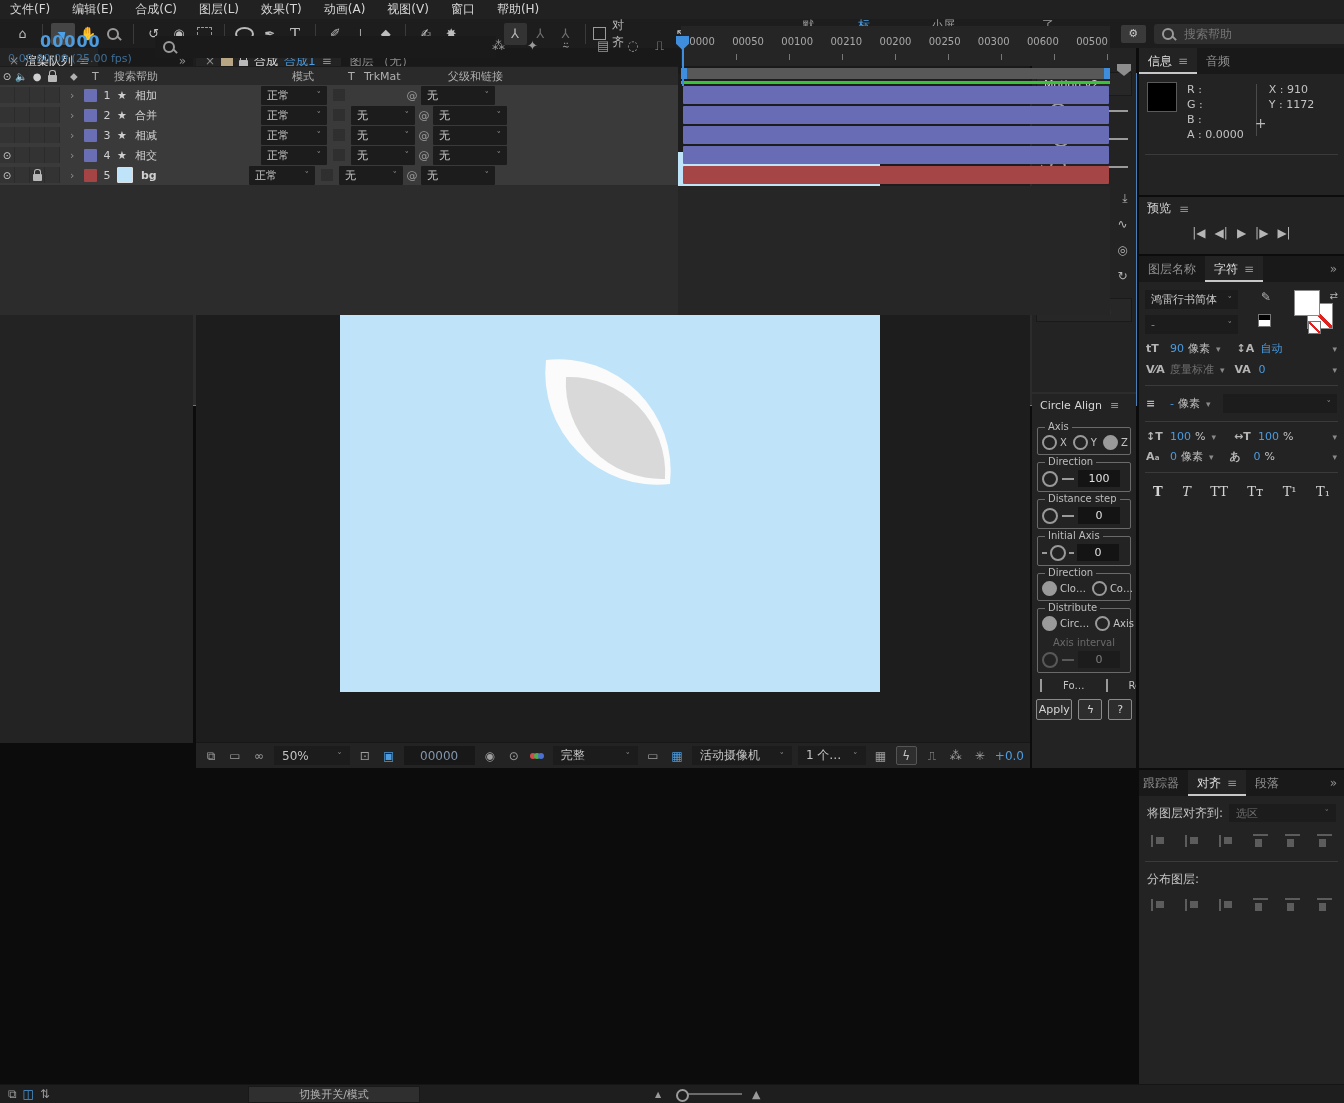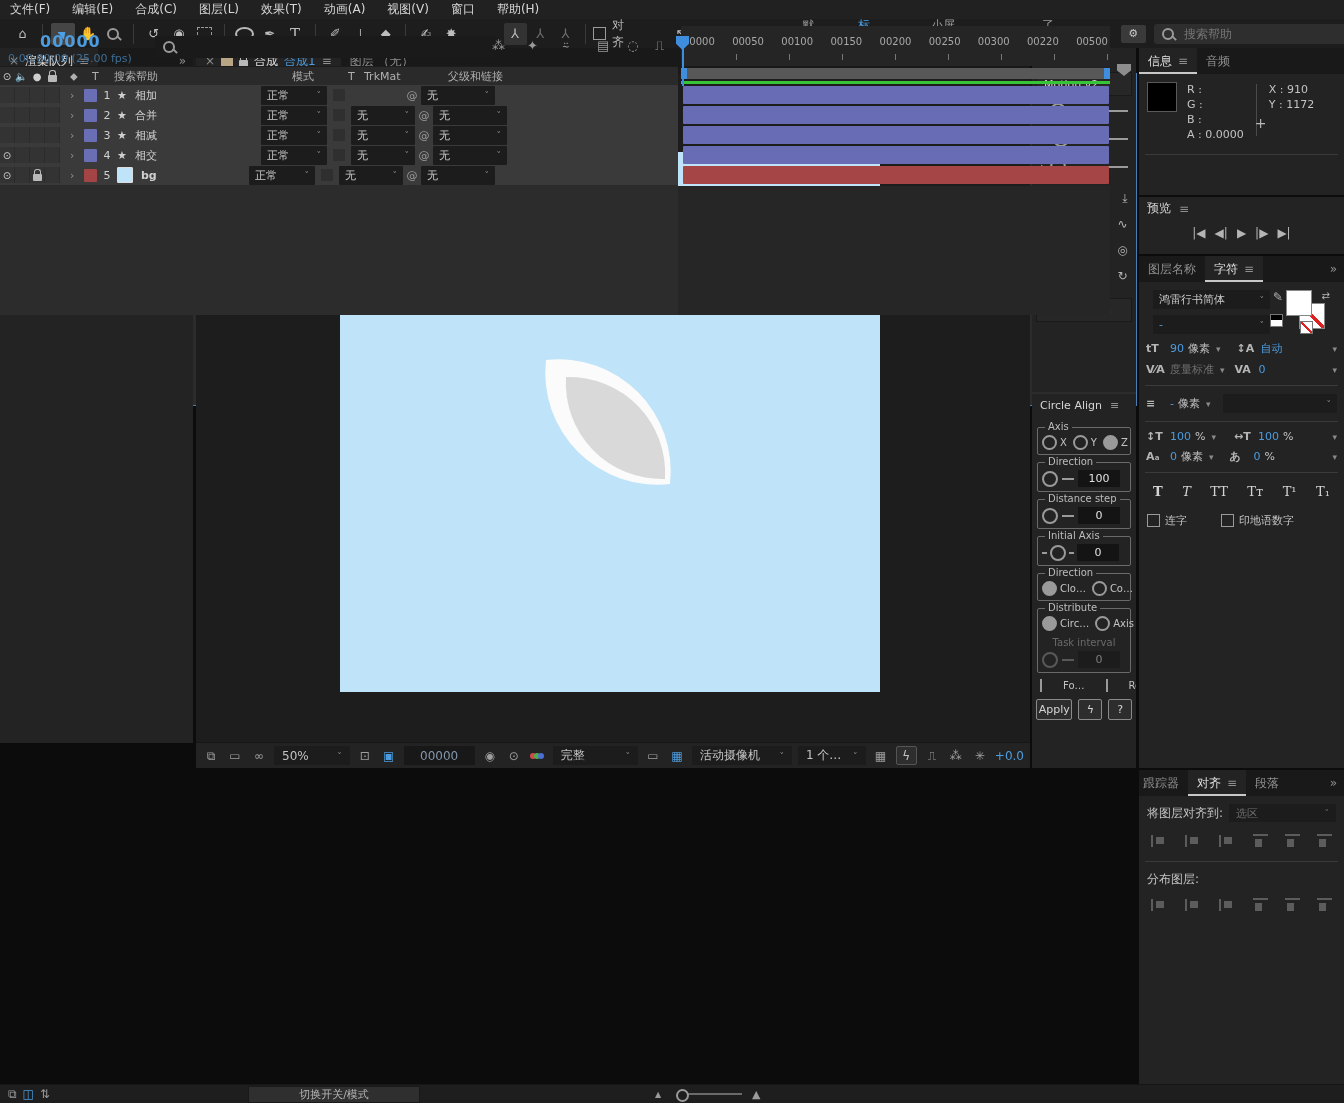--- a/index.html
+++ b/index.html
@@ -399,21 +399,21 @@
   </div>
   <div class="cag">
     <span class="lg">Distribute</span>
     <div class="row">
       <span class="rad sel"></span>
         <span class="rlbl">Circ…</span>
       <span class="rad"></span>
         <span class="rlbl">Axis</span>
     </div>
     <div style="opacity:.45">
-      <div style="text-align:center;font-size:10px;color:#bdbdbd;margin-top:6px">Task interval</div>
+      <div style="text-align:center;font-size:10px;color:#bdbdbd;margin-top:6px">Axis interval</div>
       <div class="row" style="gap:4px;margin-top:3px">
           <span class="knob"></span>
           <span class="kline" style="max-width:12px"></span>
           <span class="cin">0</span>
         </div>
     </div>
   </div>
   <div class="row" style="margin:6px 8px 0;gap:21px">
     <span class="chk"></span>
       <span style="font-size:10px">Fo…</span>
@@ -473,21 +473,21 @@
   <div class="tabbar">
     <span class="tab">
         <span>图层名称</span>
       </span>
     <span class="tab on">
       <span>字符</span>
       <span class="menu-g">≡</span>
     </span>
     <span class="mor">»</span>
   </div>
-  <div class="row" style="padding:8px 14px 0;align-items:flex-start;gap:0">
+  <div class="row" style="padding:8px 6px 0;align-items:flex-start;gap:20px">
     <div style="flex:1">
       <div class="dd">
           <span>鸿雷行书简体</span>
           <span class="ar">˅</span>
         </div>
       <div class="dd" style="margin-top:6px">
           <span class="blue">-</span>
           <span class="ar">˅</span>
         </div>
     </div>
@@ -556,30 +556,20 @@
   </div>
   <div class="hline"></div>
   <div class="fauxrow">
     <span style="font-weight:bold">T</span>
     <span style="font-style:italic">T</span>
     <span>TT</span>
     <span>Tт</span>
     <span>T¹</span>
     <span>T₁</span>
   </div>
-  <div class="row" style="padding:8px 8px;gap:6px">
-    <span class="ckrow">
-        <span class="chk"></span>
-        <span>连字</span>
-      </span>
-    <span class="ckrow" style="margin-left:28px">
-        <span class="chk"></span>
-        <span>印地语数字</span>
-      </span>
-  </div>
 </div>
 
 <div id="alignpnl" class="pnl">
   <div class="tabbar">
     <span class="tab" style="padding-left:4px">
         <span>跟踪器</span>
       </span>
     <span class="tab on">
       <span>对齐</span>
       <span class="menu-g">≡</span>
@@ -783,25 +773,25 @@
         <span>无</span>
         <span class="ar">˅</span>
       </span>
   </div>
 
   <div id="ruler">
     <div class="ticks">
       <span>00000</span>
       <span>00050</span>
       <span>00100</span>
-      <span>00150</span>
+      <span>00210</span>
       <span>00200</span>
       <span>00250</span>
       <span>00300</span>
-      <span>00220</span>
+      <span>00600</span>
       <span>00500</span>
     </div>
     <div class="tickmarks">
         <i></i>
         <i></i>
         <i></i>
         <i></i>
         <i></i>
         <i></i>
         <i></i>

